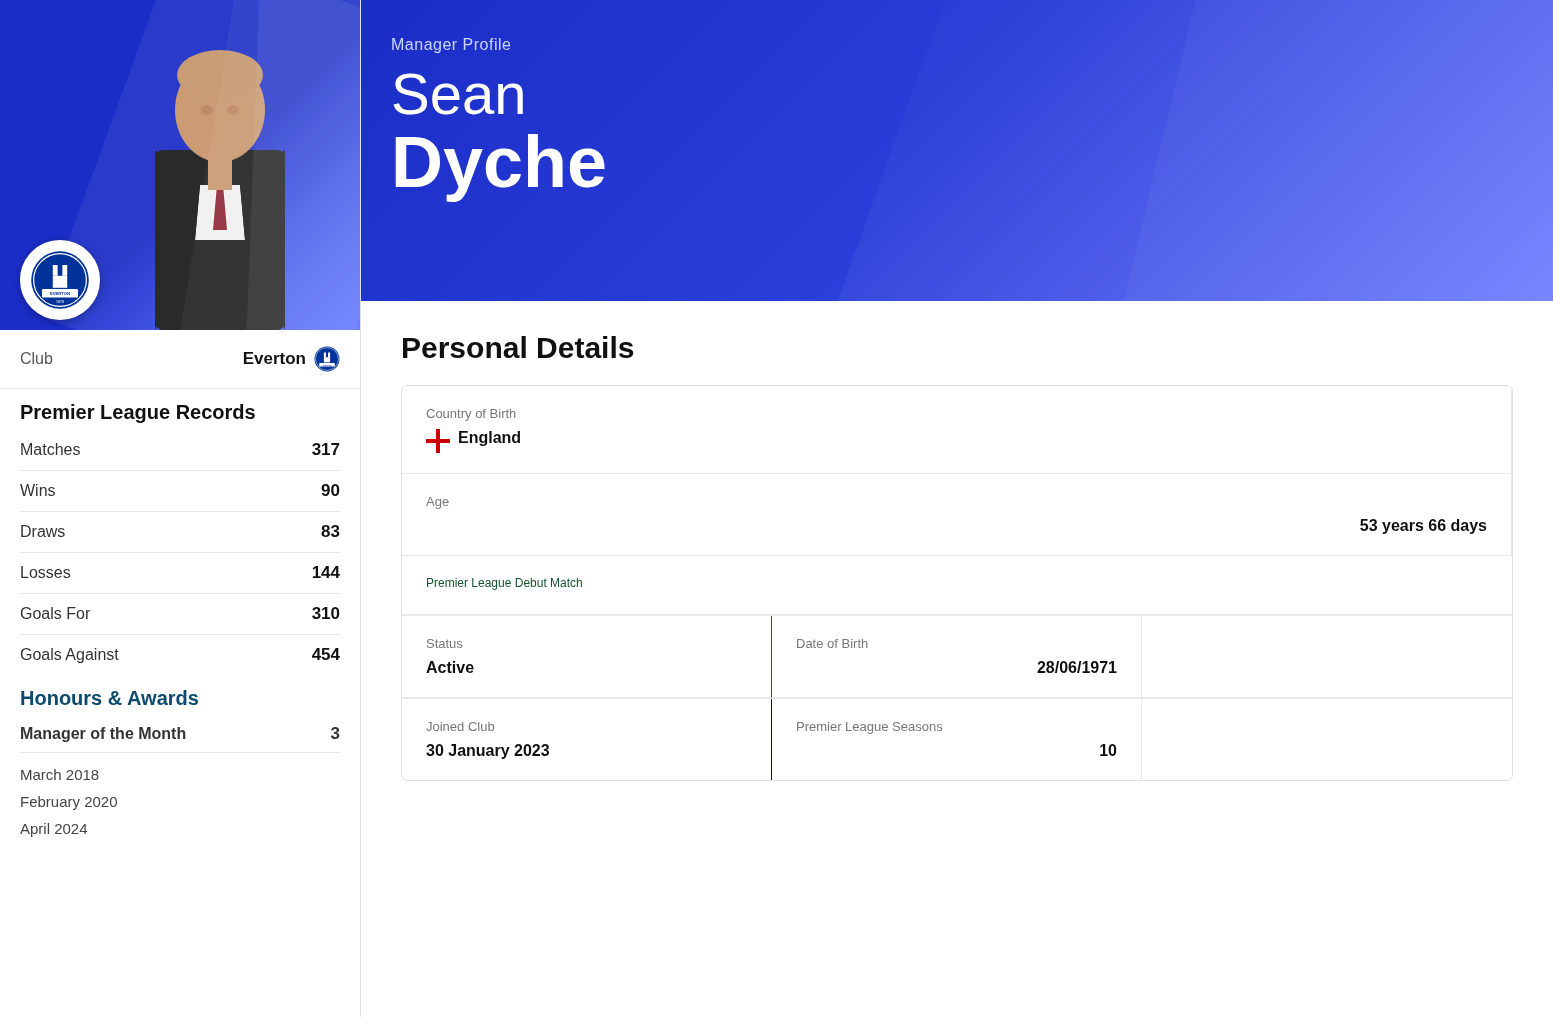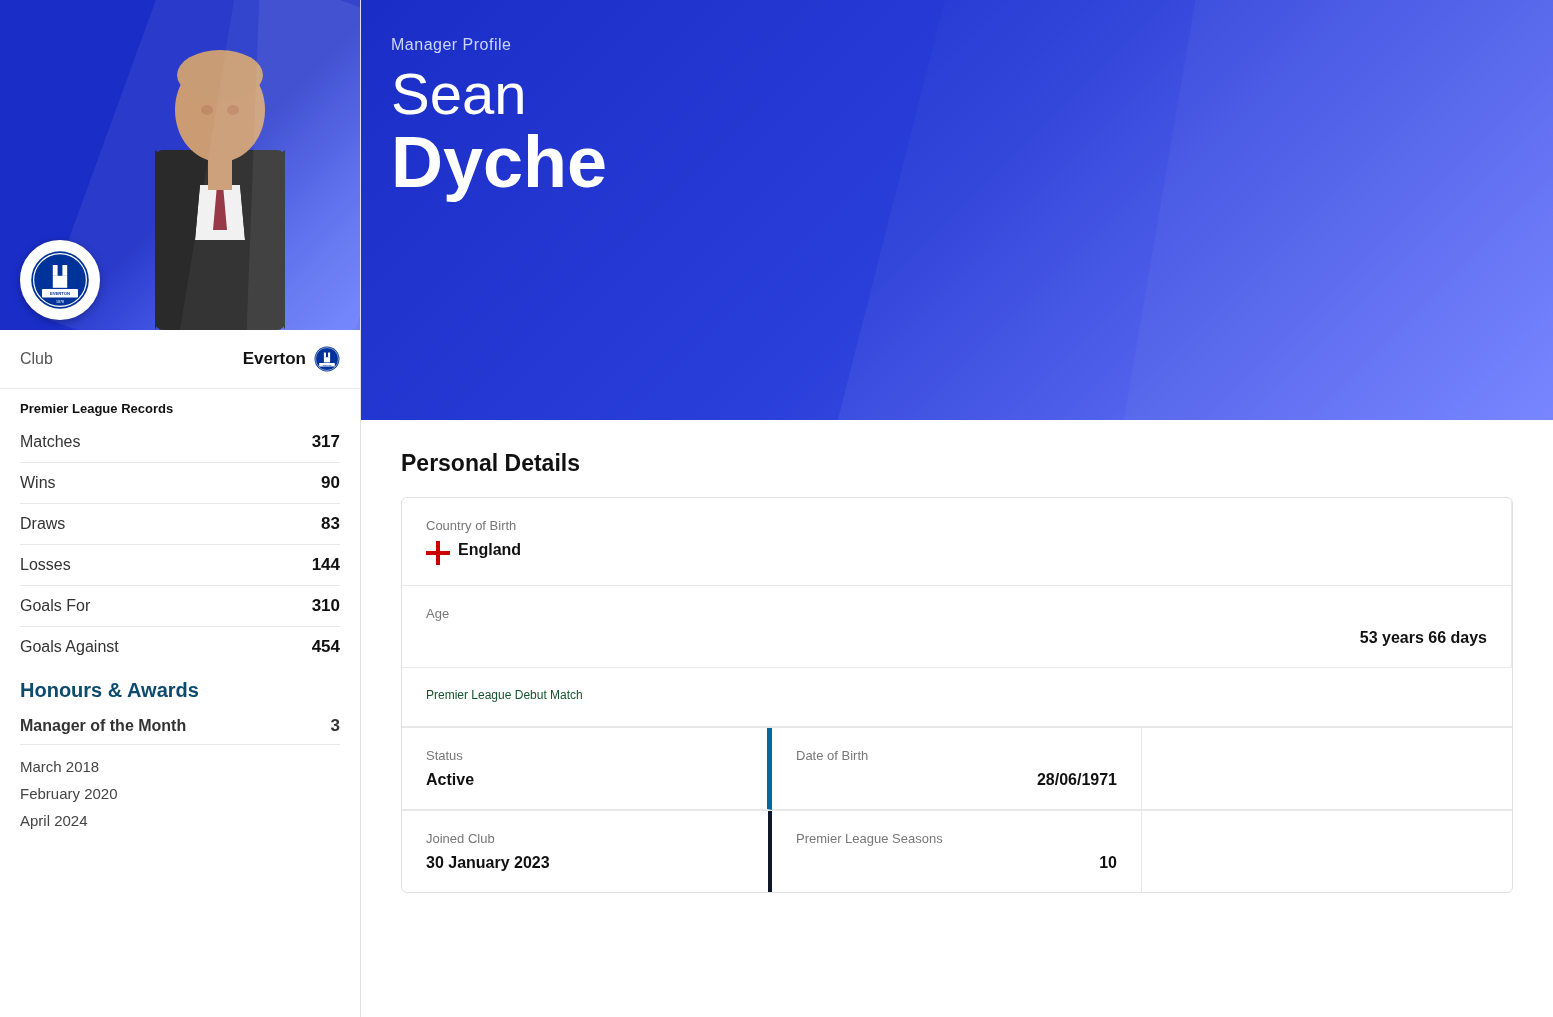--- a/index.html
+++ b/index.html
@@ -122,21 +122,21 @@
       font-weight: 600;
       color: #111;
     }
 
     
     .stats-section {
       padding: 12px 20px 0 20px;
     }
 
     .section-title {
-      font-size: 13px;
+      font-size: 20px;
       font-weight: 800;
       color: #111;
       margin-bottom: 6px;
       text-transform: none;
     }
 
     .stat-row {
       display: flex;
       justify-content: space-between;
       align-items: center;
@@ -192,21 +192,21 @@
     }
 
     
     .main-content {
       flex: 1;
       background: #fff;
       border-left: 1px solid #e0e0e0;
     }
 
     .main-header {
-      height: 420px;
+      height: 301px;
       background: linear-gradient(135deg, #1a2dc7 0%, #2a3ed9 50%, #6070ff 100%);
       position: relative;
       overflow: hidden;
       display: flex;
       align-items: flex-start;
     }
 
     .main-header-stripe1 {
       position: absolute;
       top: 0; right: 0; bottom: 0;
@@ -222,21 +222,21 @@
       background: rgba(255,255,255,0.04);
       clip-path: polygon(25% 0%, 100% 0%, 100% 100%, 10% 100%);
     }
 
     
     .personal-details-section {
       padding: 30px 40px;
     }
 
     .personal-details-title {
-      font-size: 23px;
+      font-size: 30px;
       font-weight: 700;
       color: #111;
       margin-bottom: 20px;
     }
 
     .details-card {
       border: 1px solid #e0e0e0;
       border-radius: 6px;
       overflow: hidden;
     }
@@ -444,35 +444,35 @@
           <div class="detail-item" style="border-right:1px solid #e8e8e8;">
             <div class="detail-label">Age</div>
             <div class="detail-value detail-value--right" style="justify-content:flex-end;">53 years 66 days</div>
           </div>
           <div class="detail-item">
             <div class="debut-match-label">Premier League Debut Match</div>
           </div>
         </div>
 
         <div style="display:grid;grid-template-columns:1fr 1fr 1fr;border-bottom:1px solid #e8e8e8;">
-          <div class="detail-item" style="border-right:5px solid #0369a1;">
+          <div class="detail-item" style="border-right:1px solid #0369a1;">
             <div class="detail-label">Status</div>
             <div class="detail-value">
               <span class="active-badge">Active</span>
             </div>
           </div>
           <div class="detail-item" style="border-right:1px solid #e8e8e8;">
             <div class="detail-label">Date of Birth</div>
             <div class="detail-value" style="justify-content:flex-end;">28/06/1971</div>
           </div>
           <div class="detail-item"></div>
         </div>
 
         <div style="display:grid;grid-template-columns:1fr 1fr 1fr;">
-          <div class="detail-item last-row" style="border-right:4px solid #0f172a;">
+          <div class="detail-item last-row" style="border-right:1px solid #0f172a;">
             <div class="detail-label">Joined Club</div>
             <div class="detail-value">30 January 2023</div>
           </div>
           <div class="detail-item last-row" style="border-right:1px solid #e8e8e8;">
             <div class="detail-label">Premier League Seasons</div>
             <div class="detail-value" style="justify-content:flex-end;">10</div>
           </div>
           <div class="detail-item last-row"></div>
         </div>
       </div>

